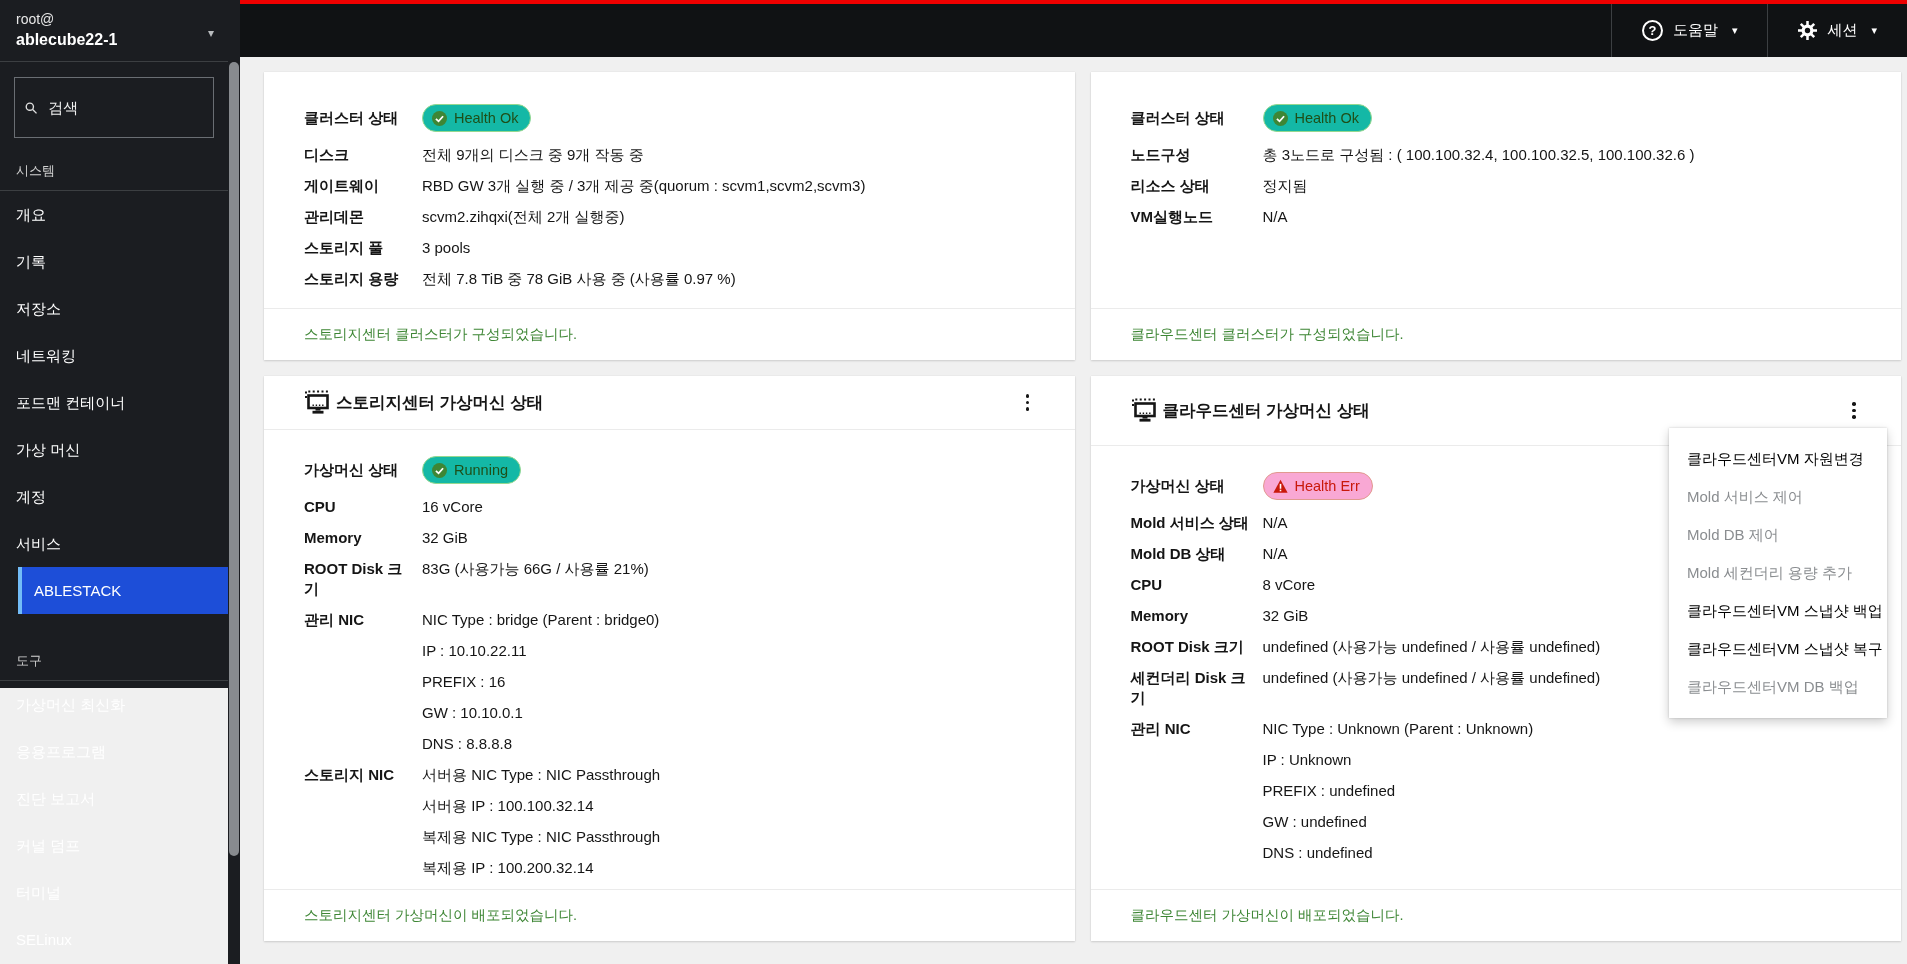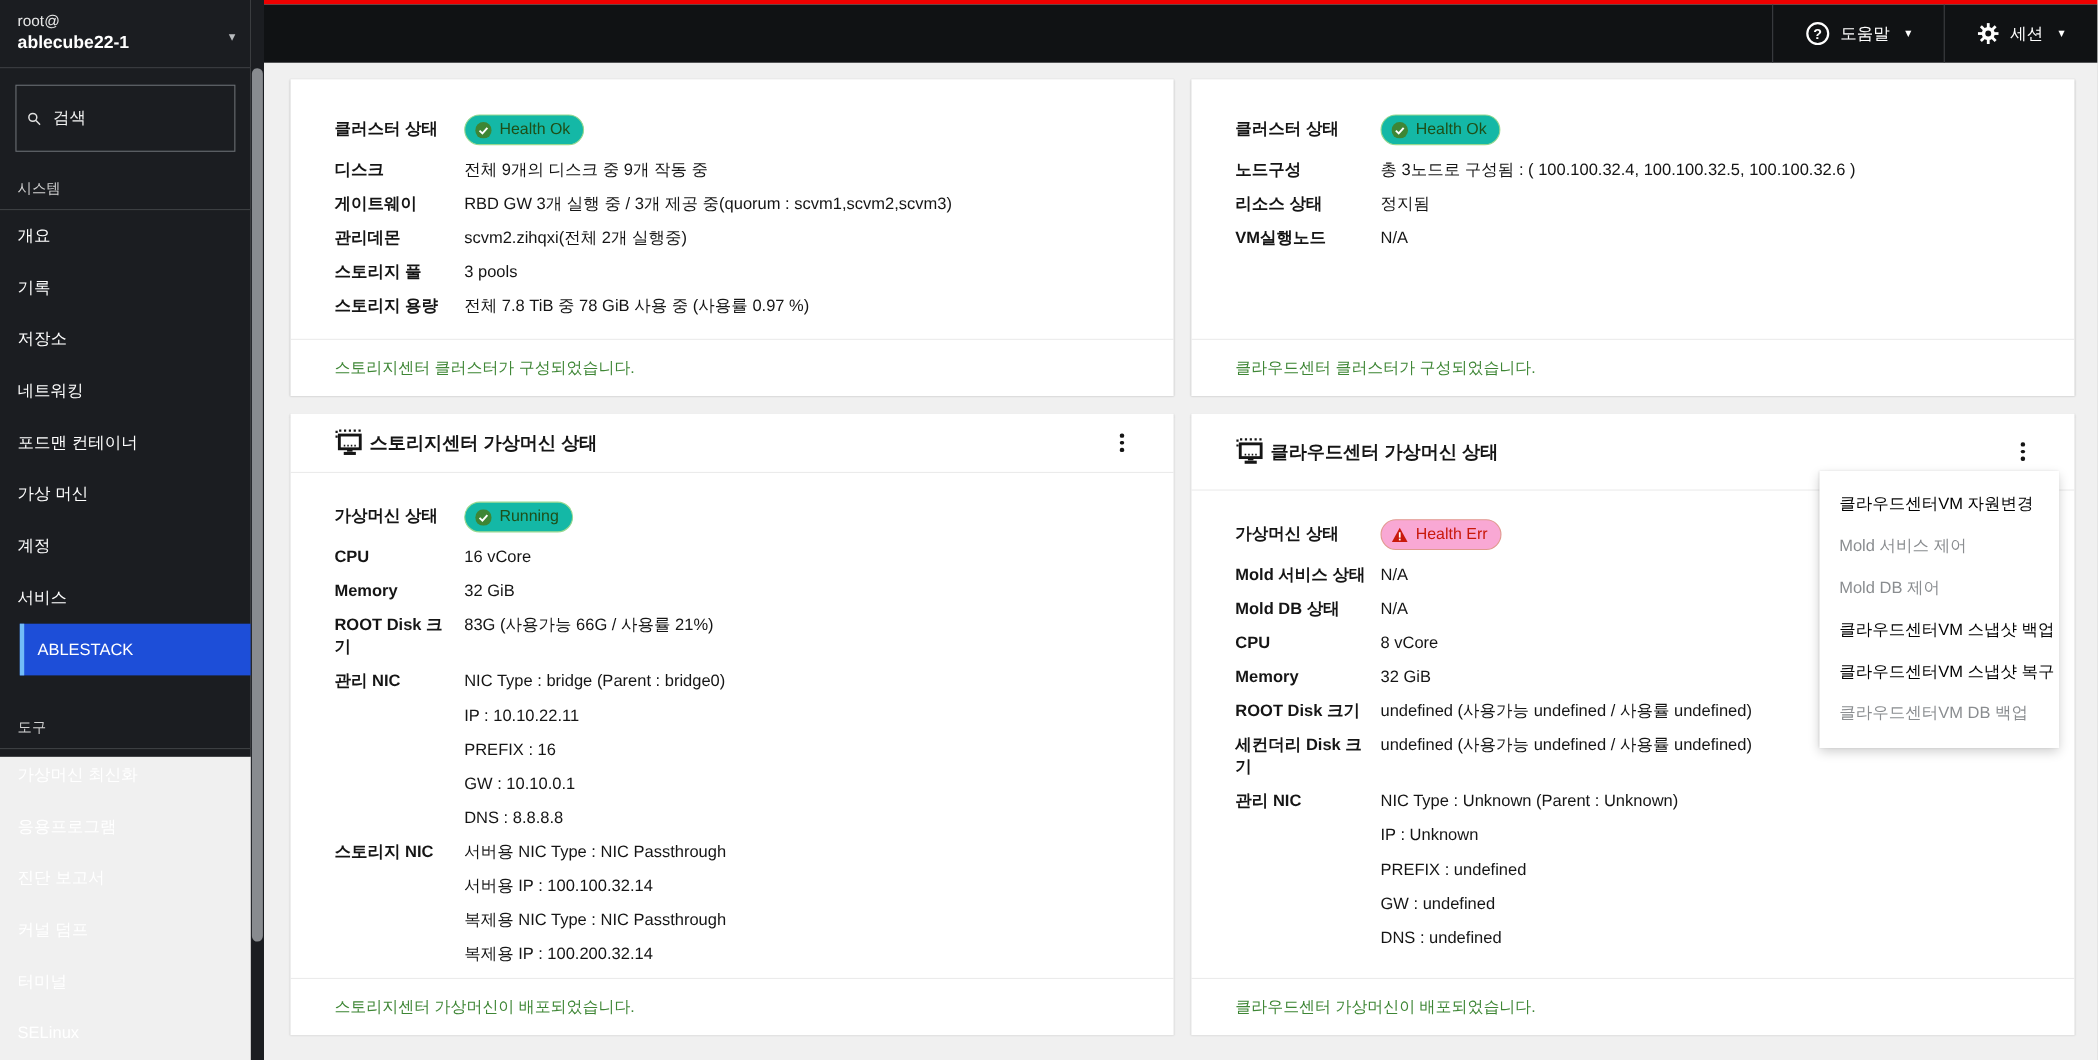--- a/index.html
+++ b/index.html
@@ -31,21 +31,21 @@
   .nav { margin-top:10px; }
   .nav-section-title { font-size:13px; color:#d2d2d2; padding:14px 16px 10px; border-bottom:1px solid #3c3f42; }
   .nav-item { font-size:15px; line-height:19px; padding:14px 16px; cursor:pointer; }
   .nav-item.selected { background:#1d4ed8; border-left:4px solid #73bcf7; padding-left:12px;margin-left:18px; }
   .nav-gap { height:24px; }
   .side-scroll-track { position:absolute; left:228px; top:0; width:12px; height:964px; background:#1b1d21; }
   .side-scroll-thumb { position:absolute; left:1px; top:62px; width:10px; height:794px; background:#888b8f;
                        border-radius:6px; cursor:pointer; }
 
   
-  .content { position:absolute; left:240px; top:57px; right:0; bottom:0; padding:15px 21px 0 24px; }
+  .content { position:absolute; left:240px; top:57px; right:0; bottom:0; padding:15px 6px 0 24px; }
   .grid { display:grid; grid-template-columns:1fr 1fr; gap:16px; }
   .card { background:#fff; box-shadow:0 1px 2px rgba(3,3,3,0.14), 0 0 1px rgba(3,3,3,0.1);
           display:flex; flex-direction:column; position:relative; }
   .card.row1 { height:288px; }
   .card.row2 { height:565px; }
   .card-head { display:flex; align-items:center; height:70px; padding:0 34px 0 40px;
                border-bottom:1px solid #ebebeb; }
   .card-title { font-size:16.5px; font-weight:bold; margin-left:4px; flex:1; }
   .kebab { width:26px; height:30px; display:flex; flex-direction:column; align-items:center;
            justify-content:center; gap:3px; cursor:pointer; }
@@ -288,20 +288,21 @@
               <i></i>
               <i></i>
               <i></i>
             </span>
         </div>
 
         <div class="dropdown">
           <div class="dd-item">클라우드센터VM 자원변경</div>
           <div class="dd-item disabled">Mold 서비스 제어</div>
           <div class="dd-item disabled">Mold DB 제어</div>
+          <div class="dd-item disabled">Mold 세컨더리 용량 추가</div>
           <div class="dd-item">클라우드센터VM 스냅샷 백업</div>
           <div class="dd-item">클라우드센터VM 스냅샷 복구</div>
           <div class="dd-item disabled">클라우드센터VM DB 백업</div>
         </div>
 
         <div class="card-body">
           <div class="kv badge-row">
             <div class="k wide">가상머신 상태</div>
             <div class="v">
               <span class="badge err">

